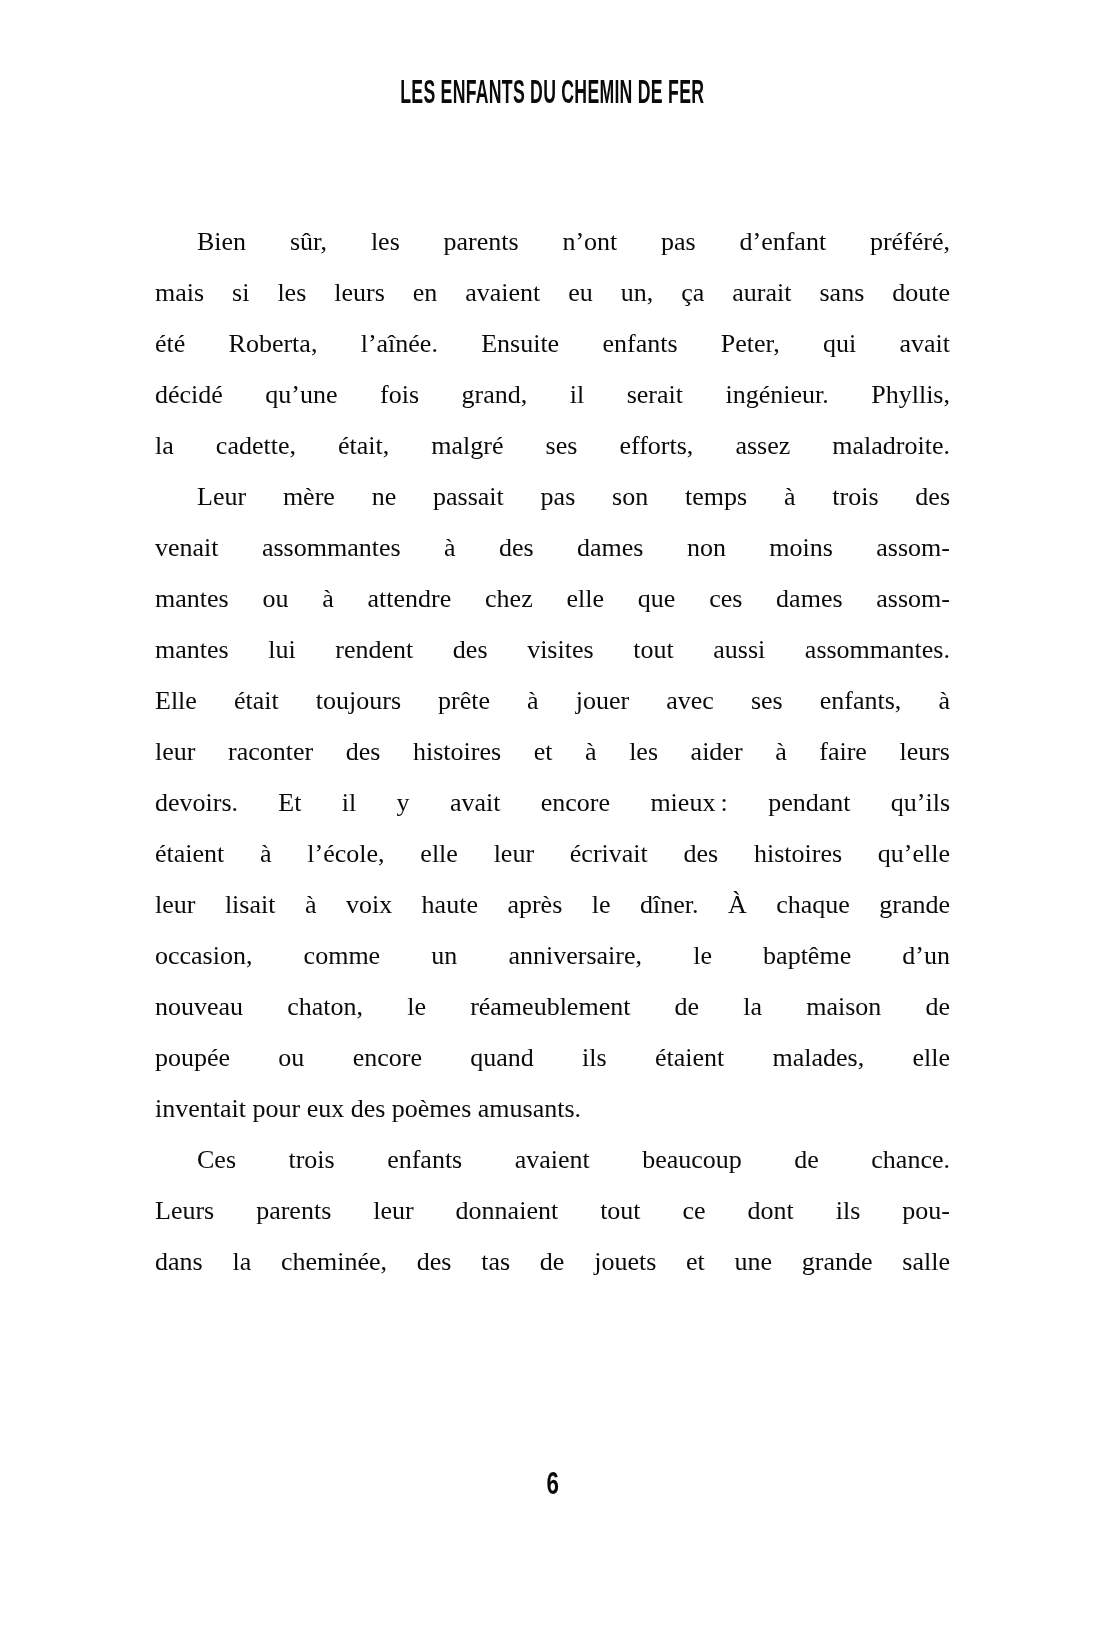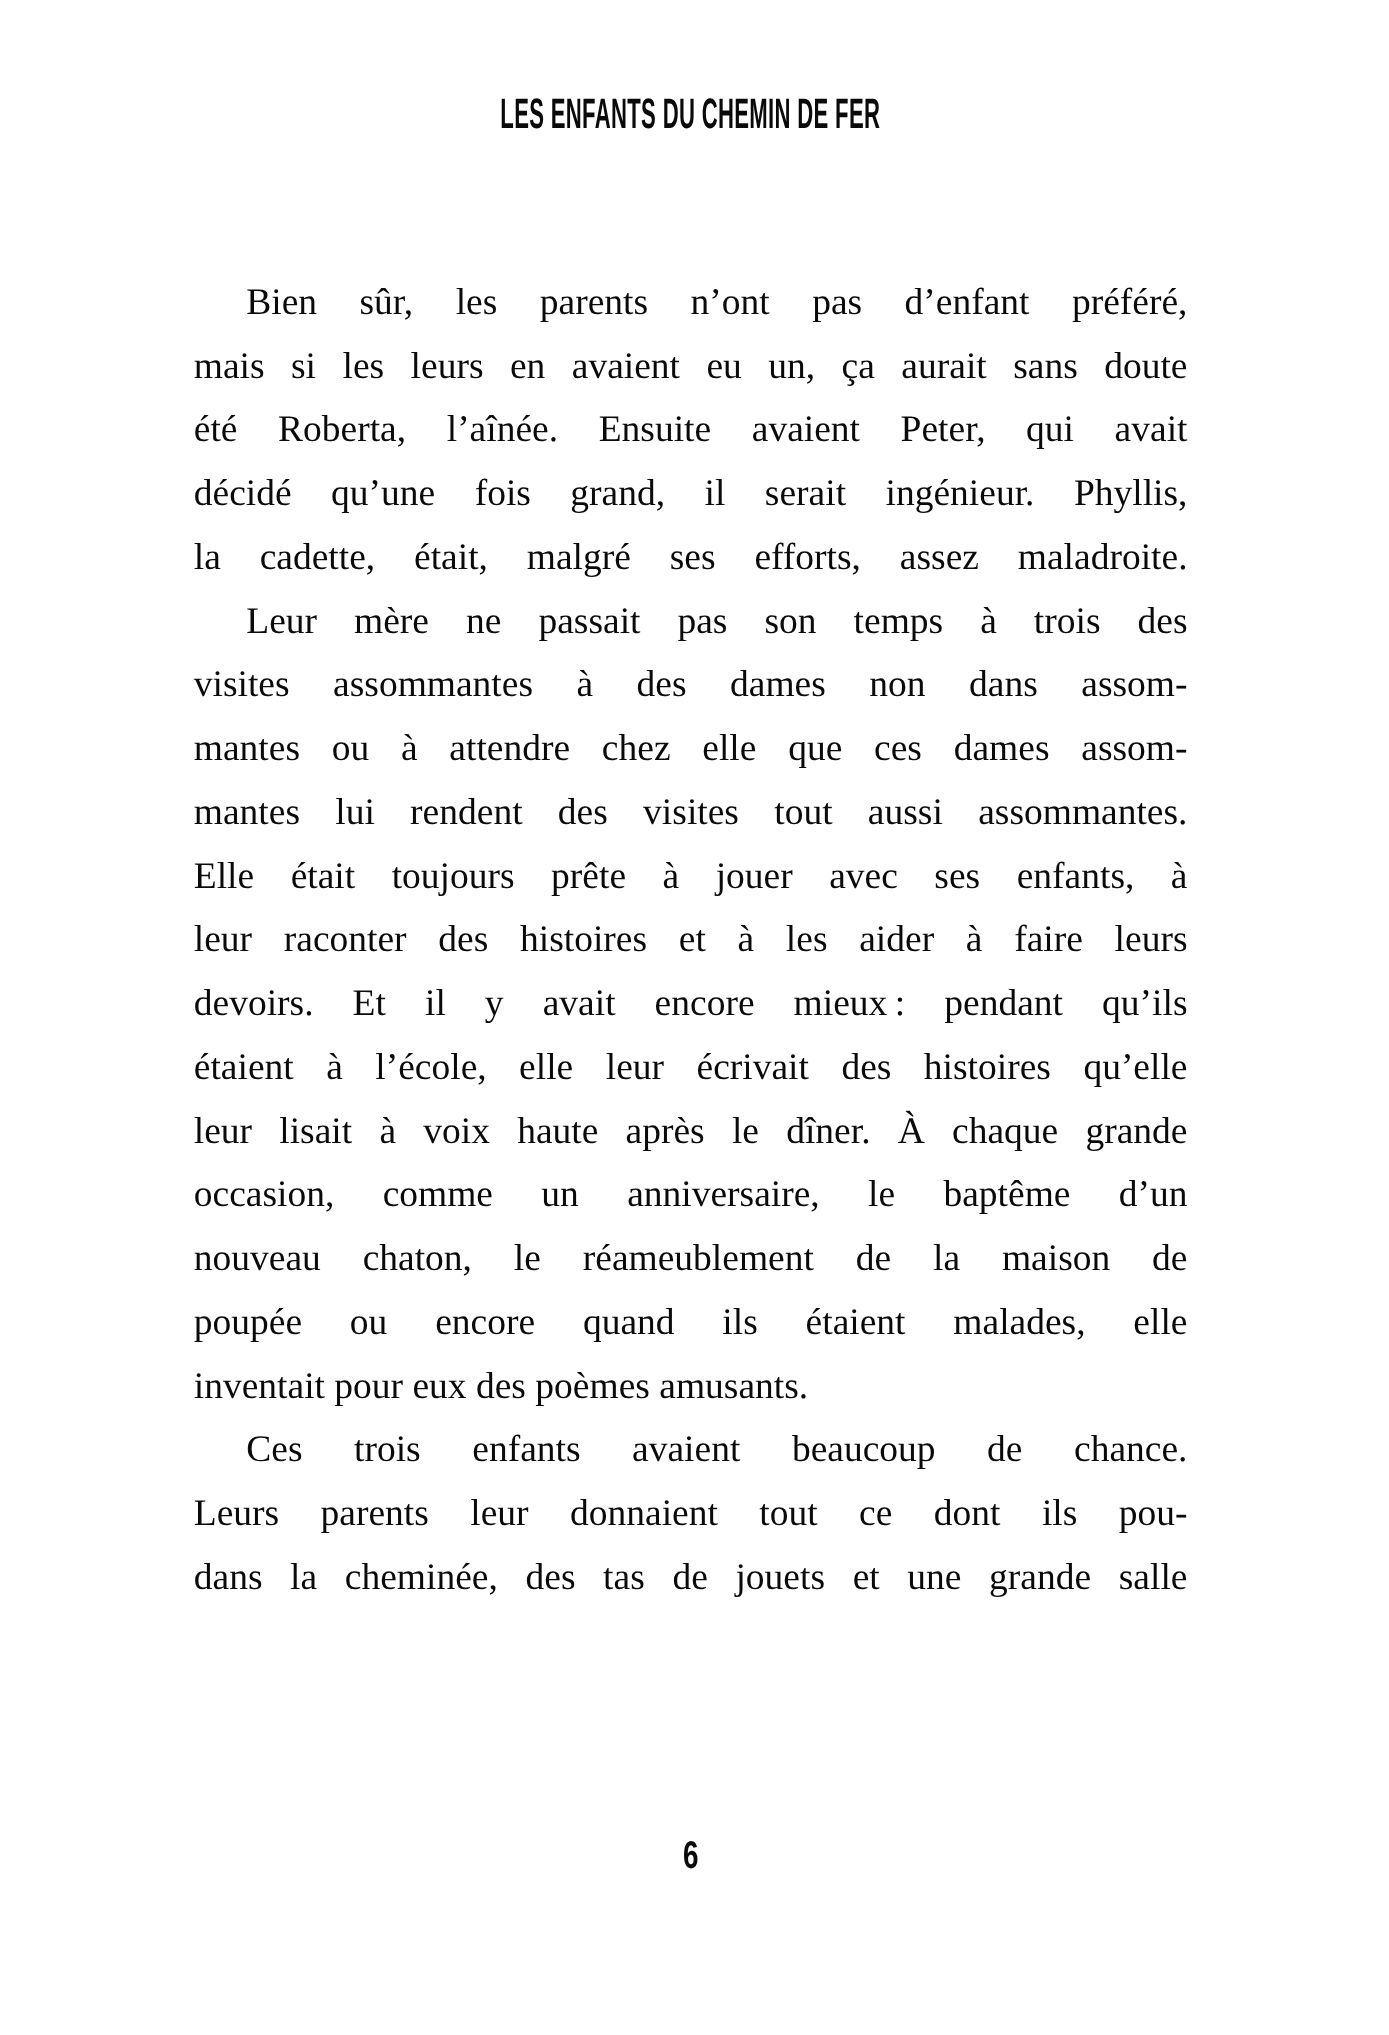--- a/index.html
+++ b/index.html
@@ -38,21 +38,21 @@
     transform: scaleX(0.52);
     transform-origin: center top;
   }
 
   
   .body-text {
     position: absolute;
     top: 216px;
     left: 155px;
     width: 795px;
-    font-size: 30px;
+    font-size: 26px;
     line-height: 51px;
   }
   .body-text .line {
     text-align: justify;
     text-align-last: justify;
   }
   .body-text .line.last {
     text-align-last: left;
   }
   .body-text .line.indent {
@@ -84,25 +84,25 @@
 <div class="page">
 
   <header class="running-header">
     <span class="condensed">LES ENFANTS DU CHEMIN DE FER</span>
   </header>
 
   <main class="body-text">
 
   <div class="line indent">Bien sûr, les parents n’ont pas d’enfant préféré,</div>
       <div class="line">mais si les leurs en avaient eu un, ça aurait sans doute</div>
-      <div class="line">été Roberta, l’aînée. Ensuite avaient Peter, qui avait</div>
+      <div class="line">été Roberta, l’aînée. Ensuite enfants Peter, qui avait</div>
       <div class="line">décidé qu’une fois grand, il serait ingénieur. Phyllis,</div>
       <div class="line">la cadette, était, malgré ses efforts, assez maladroite.</div>
       <div class="line indent">Leur mère ne passait pas son temps à trois des</div>
-      <div class="line">visites assommantes à des dames non dans assom-</div>
+      <div class="line">venait assommantes à des dames non moins assom-</div>
       <div class="line">mantes ou à attendre chez elle que ces dames assom-</div>
       <div class="line">mantes lui rendent des visites tout aussi assommantes.</div>
       <div class="line">Elle était toujours prête à jouer avec ses enfants, à</div>
       <div class="line">leur raconter des histoires et à les aider à faire leurs</div>
       <div class="line">devoirs. Et il y avait encore mieux : pendant qu’ils</div>
       <div class="line">étaient à l’école, elle leur écrivait des histoires qu’elle</div>
       <div class="line">leur lisait à voix haute après le dîner. À chaque grande</div>
       <div class="line">occasion, comme un anniversaire, le baptême d’un</div>
       <div class="line">nouveau chaton, le réameublement de la maison de</div>
       <div class="line">poupée ou encore quand ils étaient malades, elle</div>

